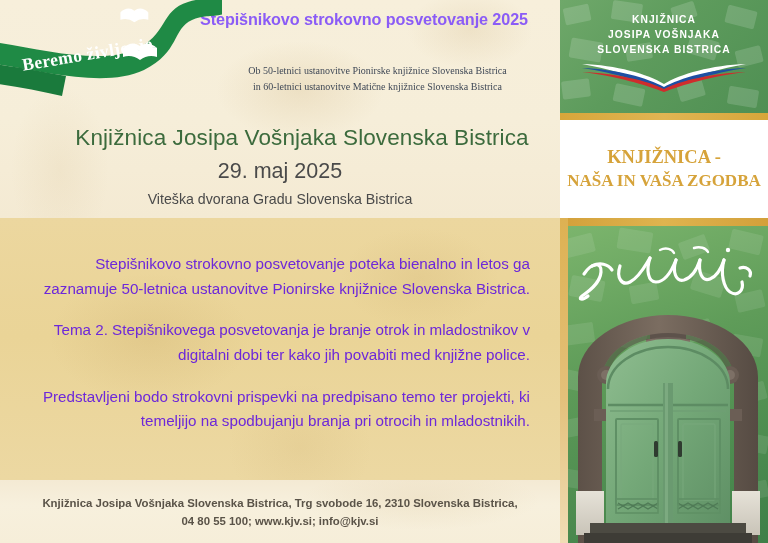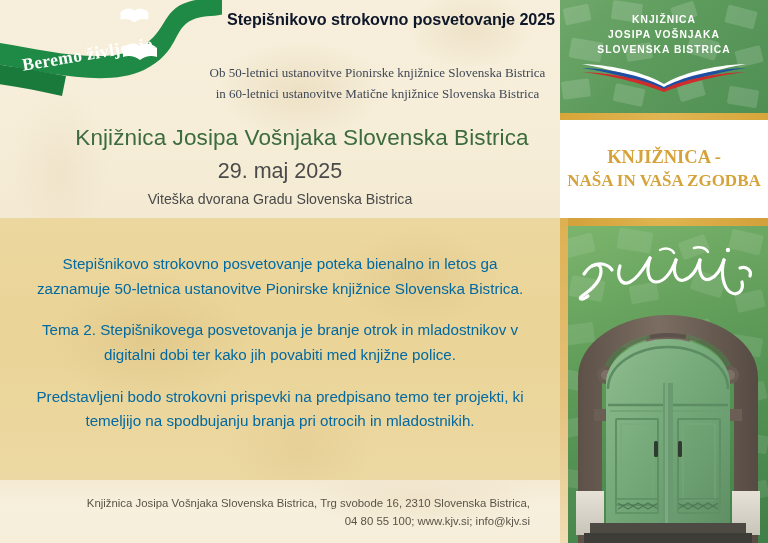--- a/index.html
+++ b/index.html
@@ -72,35 +72,35 @@
     transform: rotate(-9.5deg);
     white-space: nowrap;
     pointer-events: none;
   }
 
   
   .hdr-title {
     position: absolute;
     left: 200px; top: 8px;
     width: 355px;
-    text-align: right;
-    color: #0f172a;
+    text-align: left;
+    color: #8b5cf6;
     font-size: 16.2px;
     font-weight: bold;
     line-height: 1.42;
     letter-spacing: -0.1px;
   }
   .hdr-sub {
     position: absolute;
     left: 200px; top: 63px;
     width: 355px;
     text-align: center;
     color: #3f4856;
     font-family: "Liberation Serif", serif;
-    font-size: 13px;
+    font-size: 10px;
     line-height: 1.58;
   }
 
   .mid-title {
     position: absolute;
     left: 0; top: 125px;
     width: 604px;
     text-align: center;
     color: #3c6b3d;
     font-size: 22.5px;
@@ -123,37 +123,38 @@
     text-align: center;
     color: #4a4a4a;
     font-size: 14.2px;
   }
 
   
   .body-block {
     position: absolute;
     left: 30px; top: 252px;
     width: 500px;
-    text-align: center;
-    color: #0369a1;
+    text-align: right;
+    color: #6d28d9;
     font-size: 15.2px;
     line-height: 1.62;
   }
   .body-block p { margin: 0 0 17px 0; }
   .body-block p:last-child { margin-bottom: 12px; }
 
   
   .footer {
     position: absolute;
     left: 30px; top: 494px;
     width: 500px;
-    text-align: right;
+    text-align: center;
     color: #5a5348;
     font-size: 11.4px;
     line-height: 1.62;
+    font-weight: bold;
   }
 
   
   .right-col {
     position: absolute;
     left: 560px; top: 0;
     width: 208px; height: 543px;
     overflow: hidden;
     background: #ffffff;
   }

